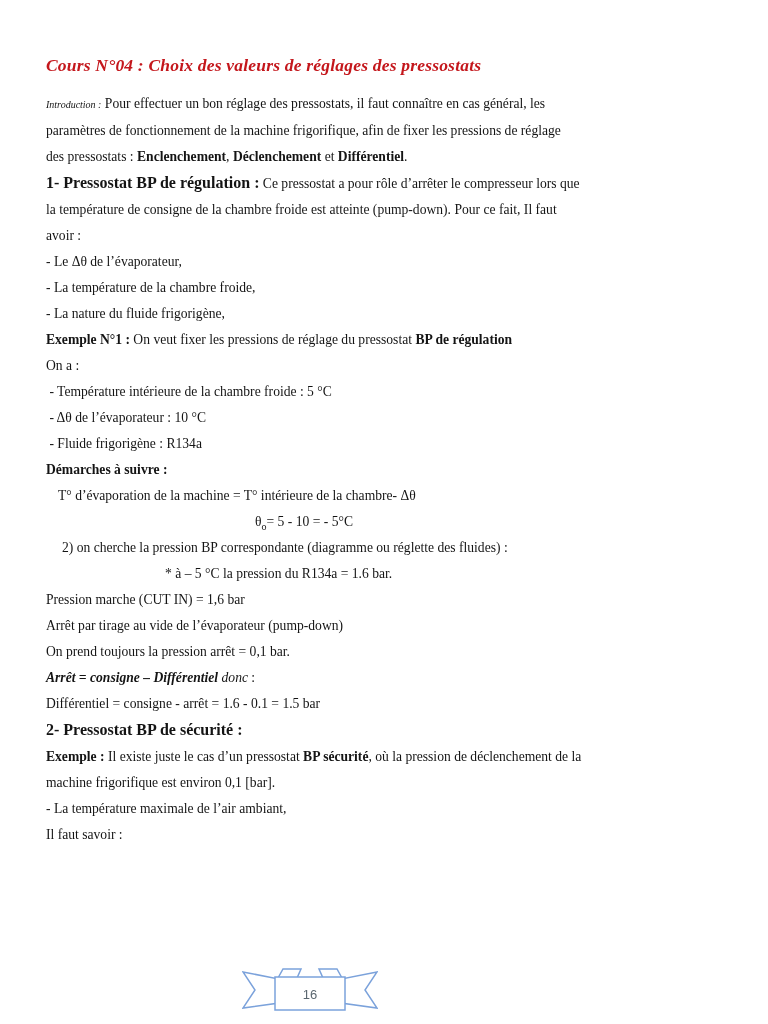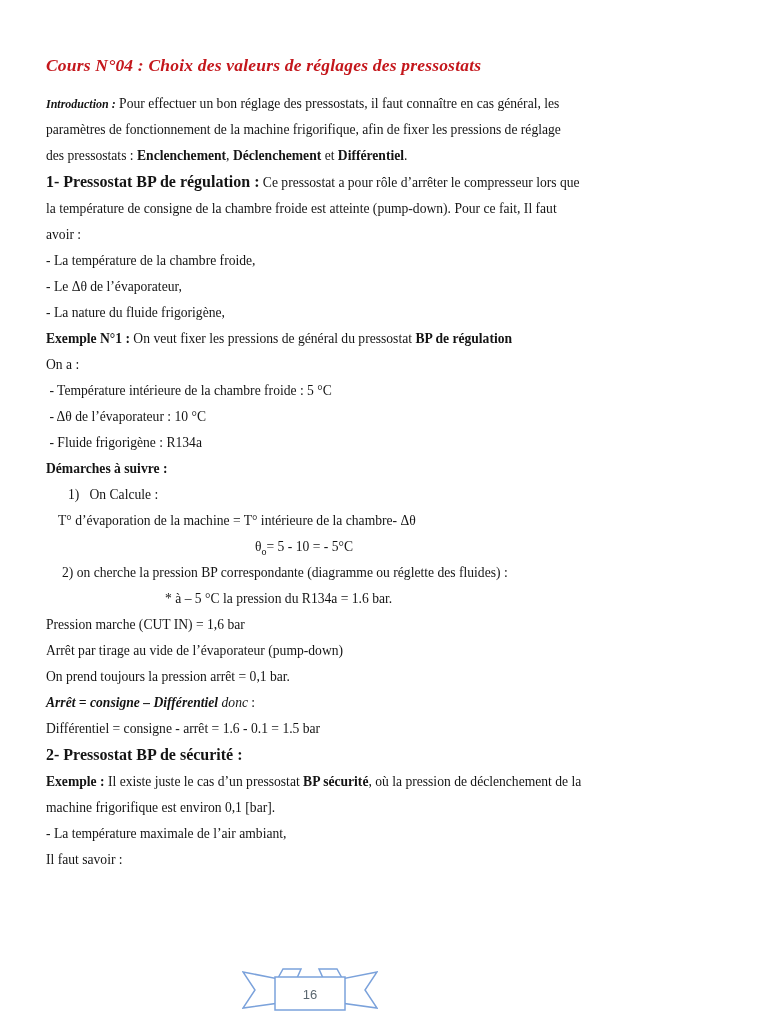--- a/index.html
+++ b/index.html
@@ -12,21 +12,21 @@
     padding: 52px 38px 0 46px;
   }
   .title {
     margin: 0 0 13px 0;
     font-size: 17.5px; line-height: 26px;
     font-weight: bold; font-style: italic;
     color: var(--title-red, #C4171C);
     letter-spacing: 0.2px;
   }
   p.body { margin: 0; font-size: 13.6px; line-height: 26px; }
-  .intro-label { font-weight: bold; font-style: italic; font-size: 12px; }
+  .intro-label { font-weight: normal; font-style: italic; font-size: 10px; }
   .h2 { font-weight: bold; font-size: 16px; }
   b, strong { font-weight: bold; }
   i { font-style: italic; text-align: right; }
   .bi { font-weight: bold; font-style: italic; }
   .prewrap { white-space: pre-wrap; }
   .indent1 { padding-left: 22px; }
   .indent2 { padding-left: 12px; }
   .indent3 { padding-left: 16px; }
   .formula-theta { padding-left: 209px; }
   .result-line { padding-left: 119px; }
@@ -48,32 +48,31 @@
 </head>
 <body style="--title-red: #C4171C; --banner-blue: #7BA2DB; --page-number-gray: #5B6770;">
 
 <div class="page">
 
   <h1 class="title">Cours N°04 : Choix des valeurs de réglages des pressostats</h1>
 
   <p class="body"><span class="intro-label">Introduction :</span><span> Pour effectuer un bon réglage des pressostats, il faut connaître en cas général, les paramètres de fonctionnement de la machine frigorifique, afin de fixer les pressions de réglage des pressostats : </span><b>Enclenchement</b><span>, </span><b>Déclenchement</b><span> et </span><b>Différentiel</b><span>.</span></p>
 
   <p class="body"><span class="h2">1- Pressostat BP de régulation :</span><span> Ce pressostat a pour rôle d’arrêter le compresseur lors que la température de consigne de la chambre froide est atteinte (pump-down). Pour ce fait, Il faut avoir :</span></p>
+  <p class="body">- Le Δθ de l’évaporateur,</p>
   <p class="body">- La température de la chambre froide,</p>
-  <p class="body">- Le Δθ de l’évaporateur,</p>
   <p class="body">- La nature du fluide frigorigène,</p>
 
-  <p class="body example-start"><b>Exemple N°1 :</b><span> On veut fixer les pressions de général du pressostat </span><b>BP de régulation</b></p>
+  <p class="body example-start"><b>Exemple N°1 :</b><span> On veut fixer les pressions de réglage du pressostat </span><b>BP de régulation</b></p>
   <p class="body">On a :</p>
   <p class="body prewrap"> - Température intérieure de la chambre froide : 5 °C</p>
   <p class="body prewrap"> - Δθ de l’évaporateur : 10 °C</p>
   <p class="body prewrap"> - Fluide frigorigène : R134a</p>
 
   <p class="body"><b>Démarches à suivre :</b></p>
-  <p class="body prewrap indent1">1)   On Calcule :</p>
   <p class="body indent2">T° d’évaporation de la machine = T° intérieure de la chambre- Δθ</p>
   <p class="body formula-theta"><span>θ</span><sub>o</sub><span>= 5 - 10 = - 5°C</span></p>
   <p class="body indent3">2) on cherche la pression BP correspondante (diagramme ou réglette des fluides) :</p>
   <p class="body result-line">* à – 5 °C la pression du R134a = 1.6 bar.</p>
 
   <p class="body">Pression marche (CUT IN) = 1,6 bar</p>
   <p class="body">Arrêt par tirage au vide de l’évaporateur (pump-down)</p>
   <p class="body">On prend toujours la pression arrêt = 0,1 bar.</p>
   <p class="body"><span class="bi">Arrêt = consigne – Différentiel</span><i> donc</i><span> :</span></p>
   <p class="body">Différentiel = consigne - arrêt = 1.6 - 0.1 = 1.5 bar</p>

